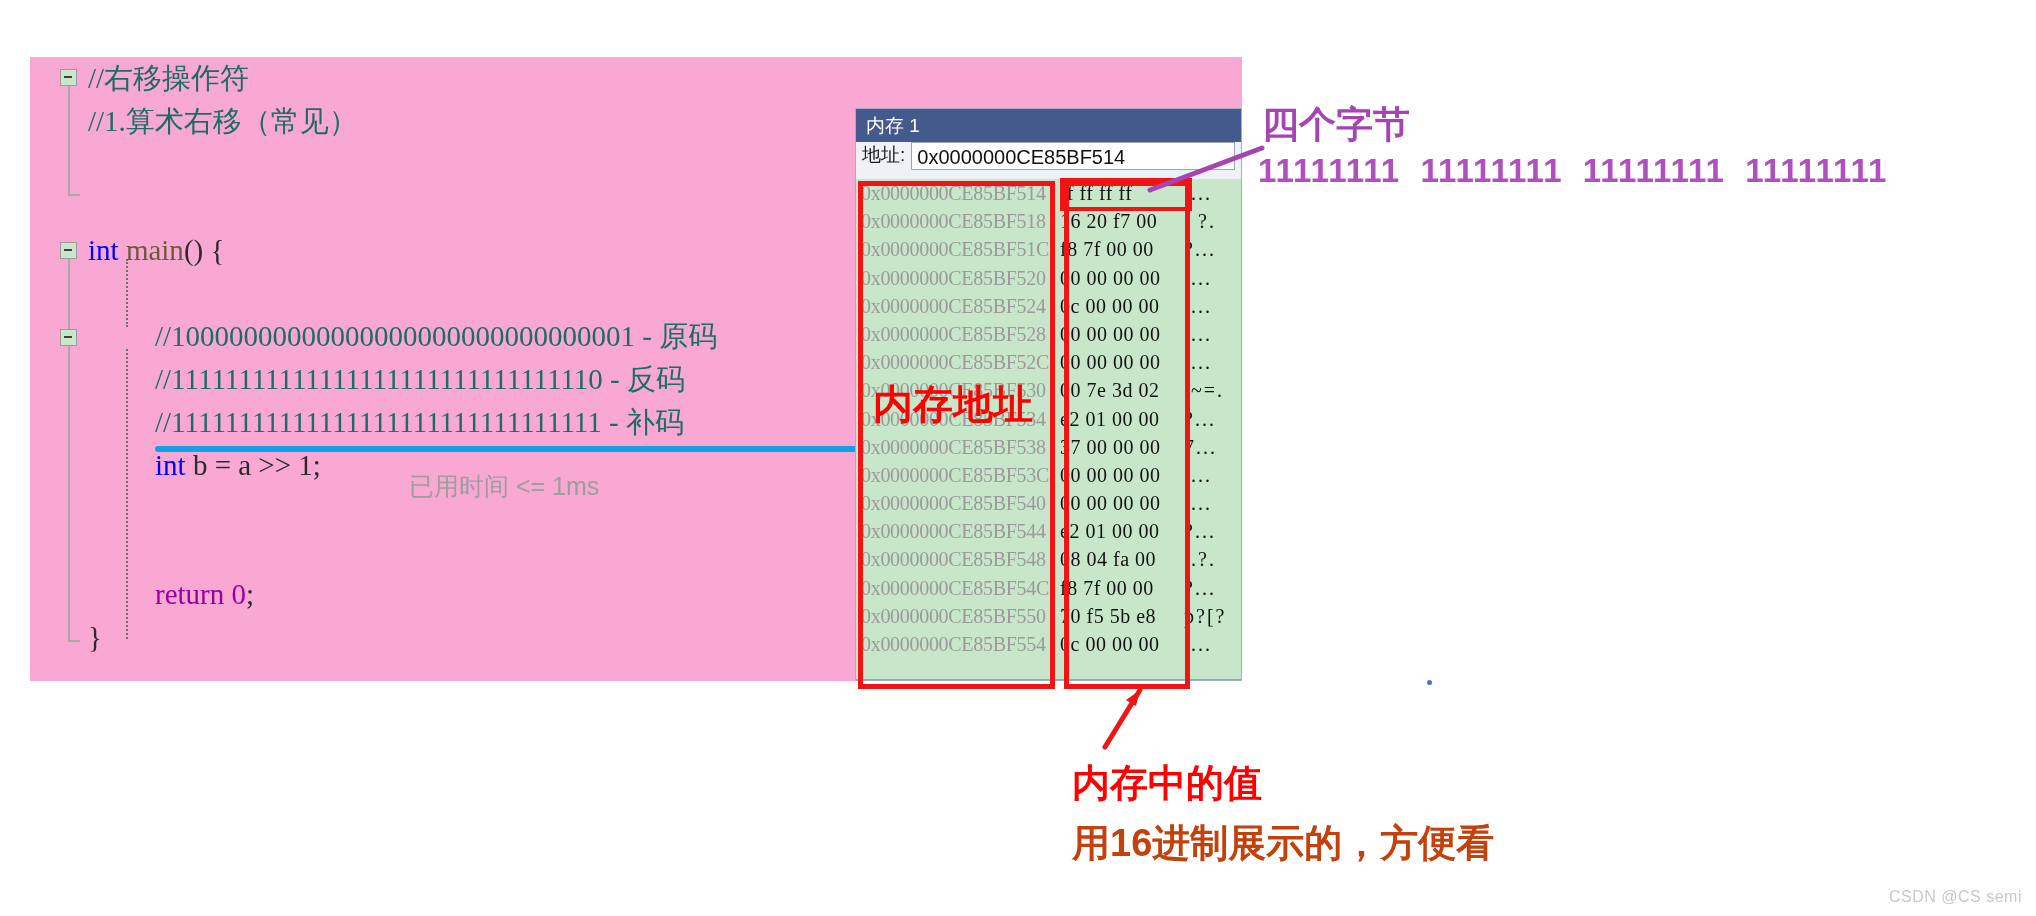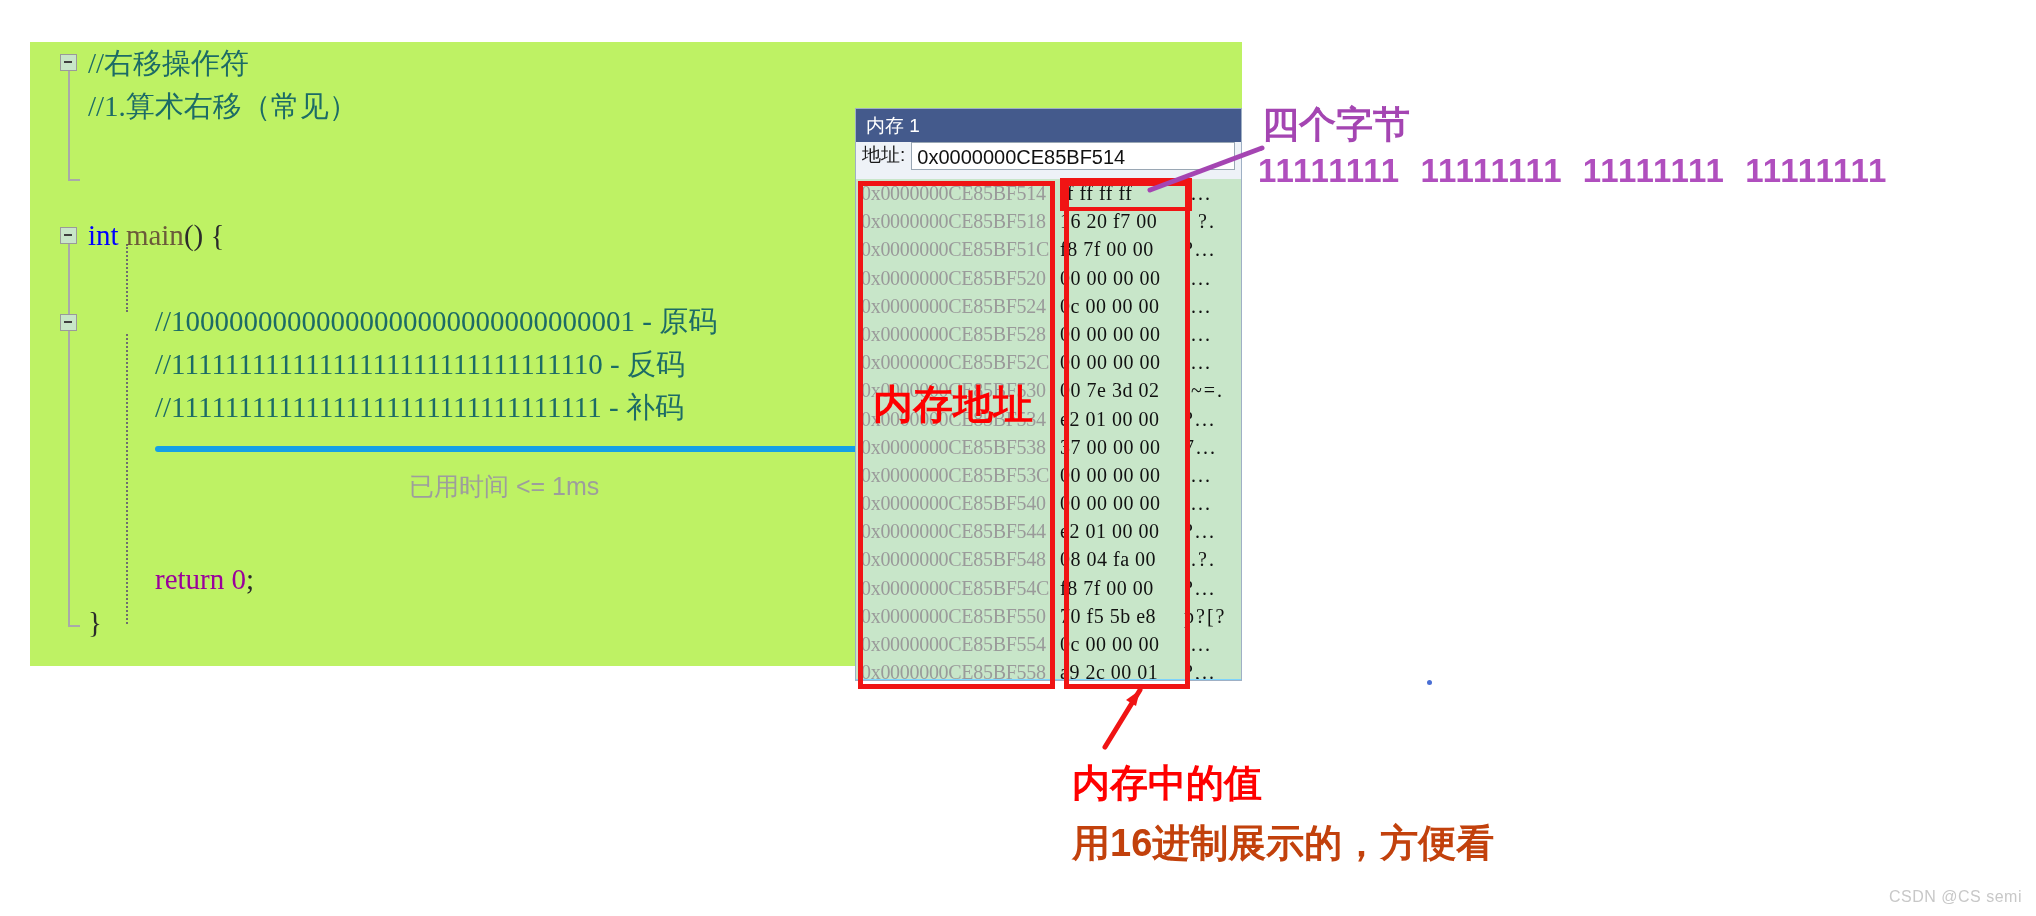--- a/index.html
+++ b/index.html
@@ -13,24 +13,24 @@
     background: #ffffff;
     font-family: "Liberation Sans", sans-serif;
     position: relative;
     overflow: hidden;
   }
 
   
   #code-pane {
     position: absolute;
     left: 30px;
-    top: 42px;
+    top: 57px;
     width: 1212px;
     height: 624px;
-    background: #bef264;
+    background: #f9a8d4;
     box-sizing: border-box;
   }
   .code-line {
     position: relative;
     height: 43px;
     line-height: 43px;
     font-family: "Liberation Serif", serif;
     font-size: 29px;
     white-space: pre;
     color: #1c6b66;
@@ -105,21 +105,21 @@
     white-space: pre;
   }
 
   
   #memory-window {
     position: absolute;
     left: 855px;
     top: 108px;
     width: 387px;
     height: 573px;
-    background: #7dd3fc;
+    background: #a3a3a3;
     border: 1px solid #9fb0c5;
     box-sizing: border-box;
     font-family: "Liberation Serif", serif;
   }
   #memory-titlebar {
     height: 33px;
     background: #445a8c;
     color: #ffffff;
     font-family: "Liberation Sans", sans-serif;
     font-size: 19px;
@@ -315,20 +315,23 @@
     <span class="code-text indent1"><span class="kw-blue">int</span> <span class="fn">main</span><span class="plain">() {</span></span>
   </div>
   <div class="code-line" style="position:absolute; top:258px; left:0; right:0;">
     <span class="code-text indent2 comment">//10000000000000000000000000000001 - 原码</span>
   </div>
   <div class="code-line" style="position:absolute; top:301px; left:0; right:0;">
     <span class="code-text indent2 comment">//11111111111111111111111111111110 - 反码</span>
   </div>
   <div class="code-line" style="position:absolute; top:344px; left:0; right:0;">
     <span class="code-text indent2 comment">//11111111111111111111111111111111 - 补码</span>
+  </div>
+  <div class="code-line" style="position:absolute; top:387px; left:0; right:0;">
+    <span class="code-text indent2"><span class="kw-blue">int</span> <span class="plain">b = a &gt;&gt; 1;</span></span>
   </div>
   <div class="code-line" style="position:absolute; top:430px; left:0; right:0;">
     <span class="code-text indent2"></span>
   </div>
   <div class="code-line" style="position:absolute; top:473px; left:0; right:0;">
     <span class="code-text indent2"></span>
   </div>
   <div class="code-line" style="position:absolute; top:516px; left:0; right:0;">
     <span class="code-text indent2"><span class="kw-purple">return</span> <span class="kw-purple">0</span><span class="plain">;</span></span>
   </div>
@@ -357,21 +360,20 @@
       <div class="mem-row"><span class="mem-addr">0x0000000CE85BF530</span><span class="mem-hex">00 7e 3d 02</span><span class="mem-ascii">.~=.</span></div>
       <div class="mem-row"><span class="mem-addr">0x0000000CE85BF534</span><span class="mem-hex">e2 01 00 00</span><span class="mem-ascii">?...</span></div>
       <div class="mem-row"><span class="mem-addr">0x0000000CE85BF538</span><span class="mem-hex">37 00 00 00</span><span class="mem-ascii">7...</span></div>
       <div class="mem-row"><span class="mem-addr">0x0000000CE85BF53C</span><span class="mem-hex">00 00 00 00</span><span class="mem-ascii">....</span></div>
       <div class="mem-row"><span class="mem-addr">0x0000000CE85BF540</span><span class="mem-hex">00 00 00 00</span><span class="mem-ascii">....</span></div>
       <div class="mem-row"><span class="mem-addr">0x0000000CE85BF544</span><span class="mem-hex">e2 01 00 00</span><span class="mem-ascii">?...</span></div>
       <div class="mem-row"><span class="mem-addr">0x0000000CE85BF548</span><span class="mem-hex">08 04 fa 00</span><span class="mem-ascii">..?.</span></div>
       <div class="mem-row"><span class="mem-addr">0x0000000CE85BF54C</span><span class="mem-hex">f8 7f 00 00</span><span class="mem-ascii">?...</span></div>
       <div class="mem-row"><span class="mem-addr">0x0000000CE85BF550</span><span class="mem-hex">70 f5 5b e8</span><span class="mem-ascii">p?[?</span></div>
       <div class="mem-row"><span class="mem-addr">0x0000000CE85BF554</span><span class="mem-hex">0c 00 00 00</span><span class="mem-ascii">....</span></div>
-      <div class="mem-row"><span class="mem-addr">0x0000000CE85BF558</span><span class="mem-hex">a9 2c 00 01</span><span class="mem-ascii">?,..</span></div>
     </div>
 </div>
 
 <div class="red-box" id="red-box-address"></div>
 <div class="red-box" id="red-box-values"></div>
 <div class="red-box" id="red-box-firstrow"></div>
 
 <span class="anno" id="anno-four-bytes">四个字节</span>
 <span class="anno" id="anno-binary">11111111  11111111  11111111  11111111</span>
 <span class="anno" id="anno-memory-address">内存地址</span>

